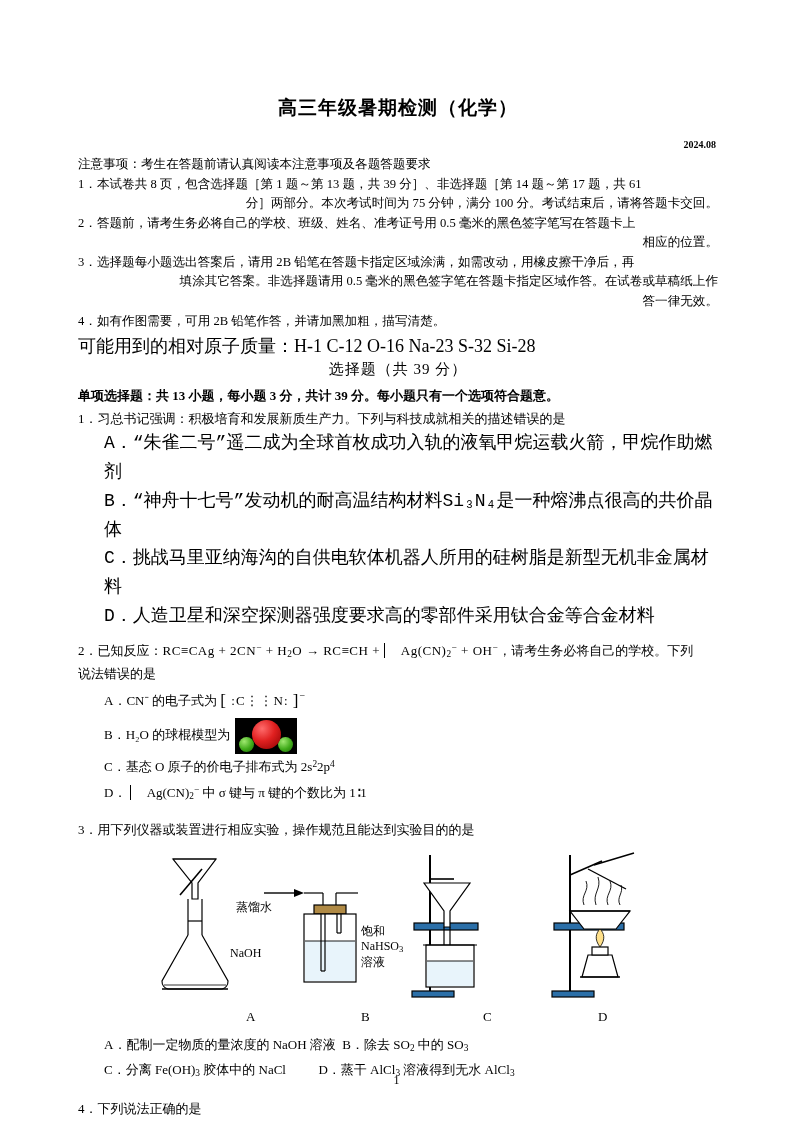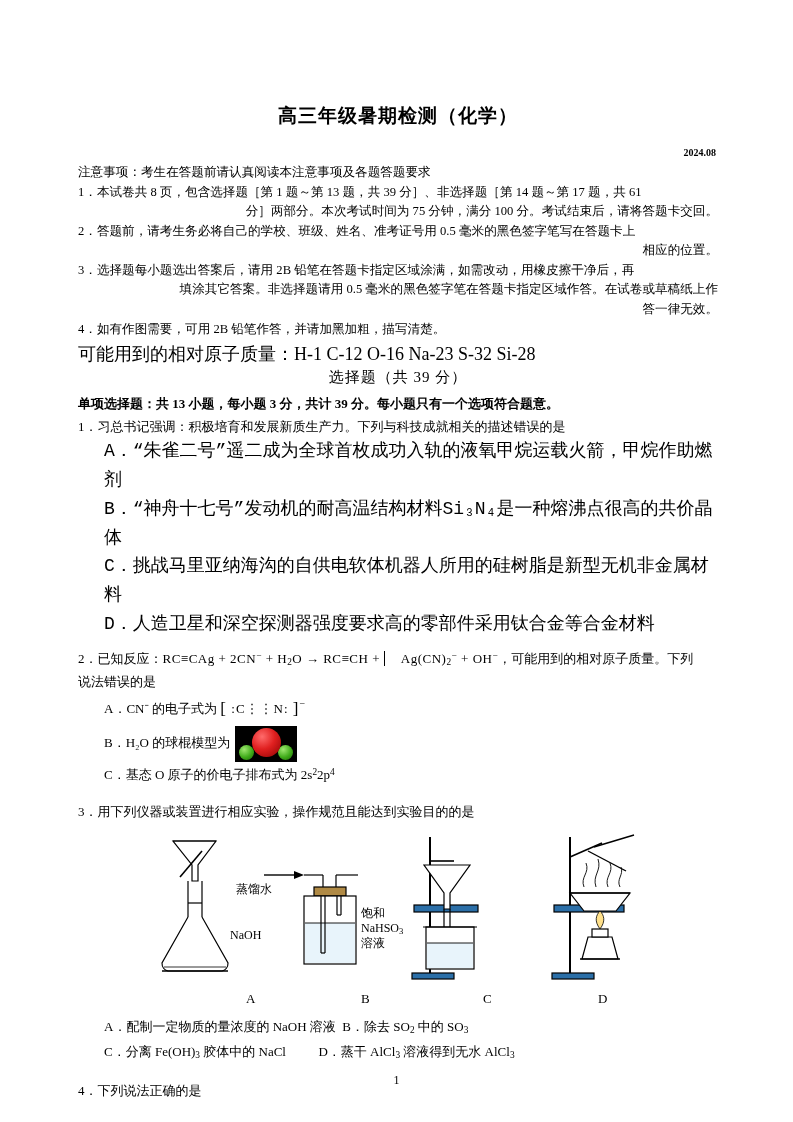--- a/index.html
+++ b/index.html
@@ -18,21 +18,21 @@
   .page {
     position: relative;
     width: 793px;
     height: 1122px;
     padding: 0;
     box-sizing: border-box;
   }
   .inner {
     position: absolute;
     left: 78px;
-    top: 8px;
+    top: 0;
     width: 640px;
   }
   .doc-title {
     text-align: center;
     font-size: 19px;
     font-weight: bold;
     margin-top: 95px;
     letter-spacing: 1px;
   }
   .date-line {
@@ -228,21 +228,21 @@
       <span>B．“神舟十七号”发动机的耐高温结构材料Si₃N₄是一种熔沸点很高的共价晶体</span>
     </div>
     <div class="opt">
       <span>C．挑战马里亚纳海沟的自供电软体机器人所用的硅树脂是新型无机非金属材料</span>
     </div>
     <div class="opt">
       <span>D．人造卫星和深空探测器强度要求高的零部件采用钛合金等合金材料</span>
     </div>
 
     <div class="eq-line">
-      <span>2．</span><span>已知反应：</span><span class="eq formula">RC≡CAg&nbsp;+&nbsp;2CN<sup>−</sup>&nbsp;+&nbsp;H<sub>2</sub>O&nbsp;→&nbsp;RC≡CH&nbsp;+&nbsp;<span class="bar-l">Ag(CN)<sub>2</sub></span><sup>−</sup>&nbsp;+&nbsp;OH<sup>−</sup></span><span>，可能用到的相对原子质量。下列</span>
+      <span>2．</span><span>已知反应：</span><span class="eq formula">RC≡CAg&nbsp;+&nbsp;2CN<sup>−</sup>&nbsp;+&nbsp;H<sub>2</sub>O&nbsp;→&nbsp;RC≡CH&nbsp;+&nbsp;<span class="bar-l">Ag(CN)<sub>2</sub></span><sup>−</sup>&nbsp;+&nbsp;OH<sup>−</sup></span><span>，请考生务必将自己的学校。下列</span>
     </div>
     <div class="q">说法错误的是</div>
 
     <div class="opt-wide">
       <span>A．CN⁻ 的电子式为</span>
       <span class="lewis">
         <span class="brk">[</span>&nbsp;<span class="formula">:C⋮⋮N:</span>&nbsp;<span class="brk">]</span><span class="lewis-sup">−</span>
       </span>
     </div>
 
@@ -252,20 +252,23 @@
         <span class="h-atom h1"></span>
         <span class="h-atom h2"></span>
         <span class="o-atom"></span>
       </span>
     </div>
 
     <div class="opt-wide">
       <span>C．基态 O 原子的价电子排布式为 2s<sup>2</sup>2p<sup>4</sup></span>
     </div>
 
+    <div class="opt-wide">
+      <span class="formula">D．&nbsp;<span class="bar-l">Ag(CN)<sub>2</sub></span><sup>−</sup>&nbsp;中 σ 键与 π 键的个数比为 1∶1</span>
+    </div>
 
     <div class="q" style="margin-top:14px;">
       <span>3．</span><span>用下列仪器或装置进行相应实验，操作规范且能达到实验目的的是</span>
     </div>
 
     <div class="fig3">
       <svg width="560" height="160" viewBox="0 0 560 160">
         <g stroke="#000" fill="none" stroke-width="1.2">
 
           <g>

